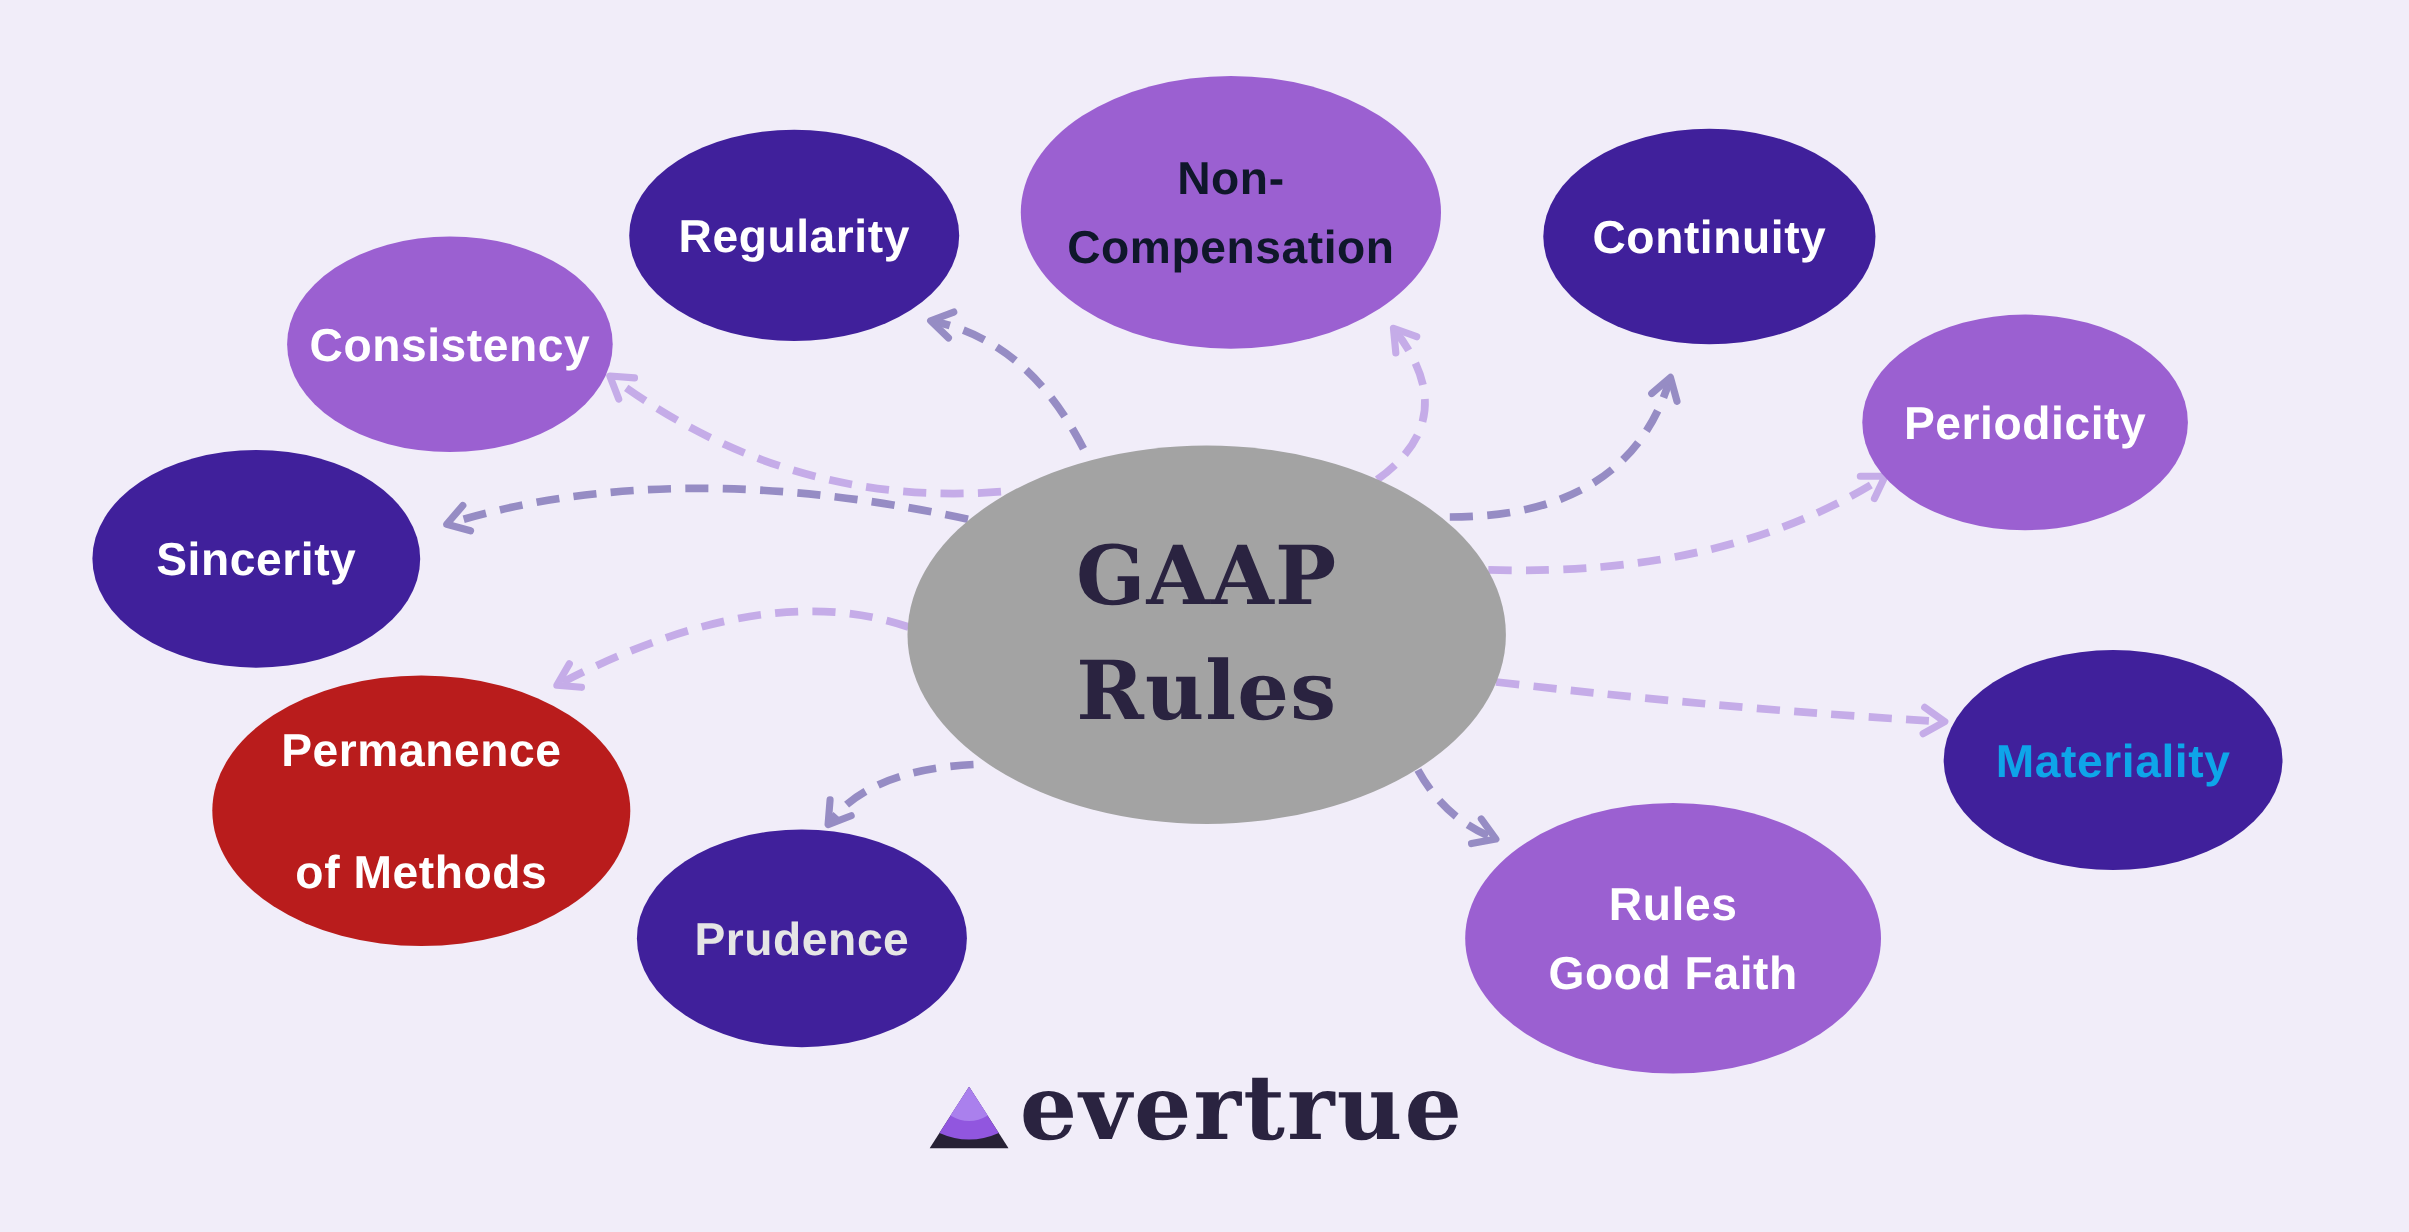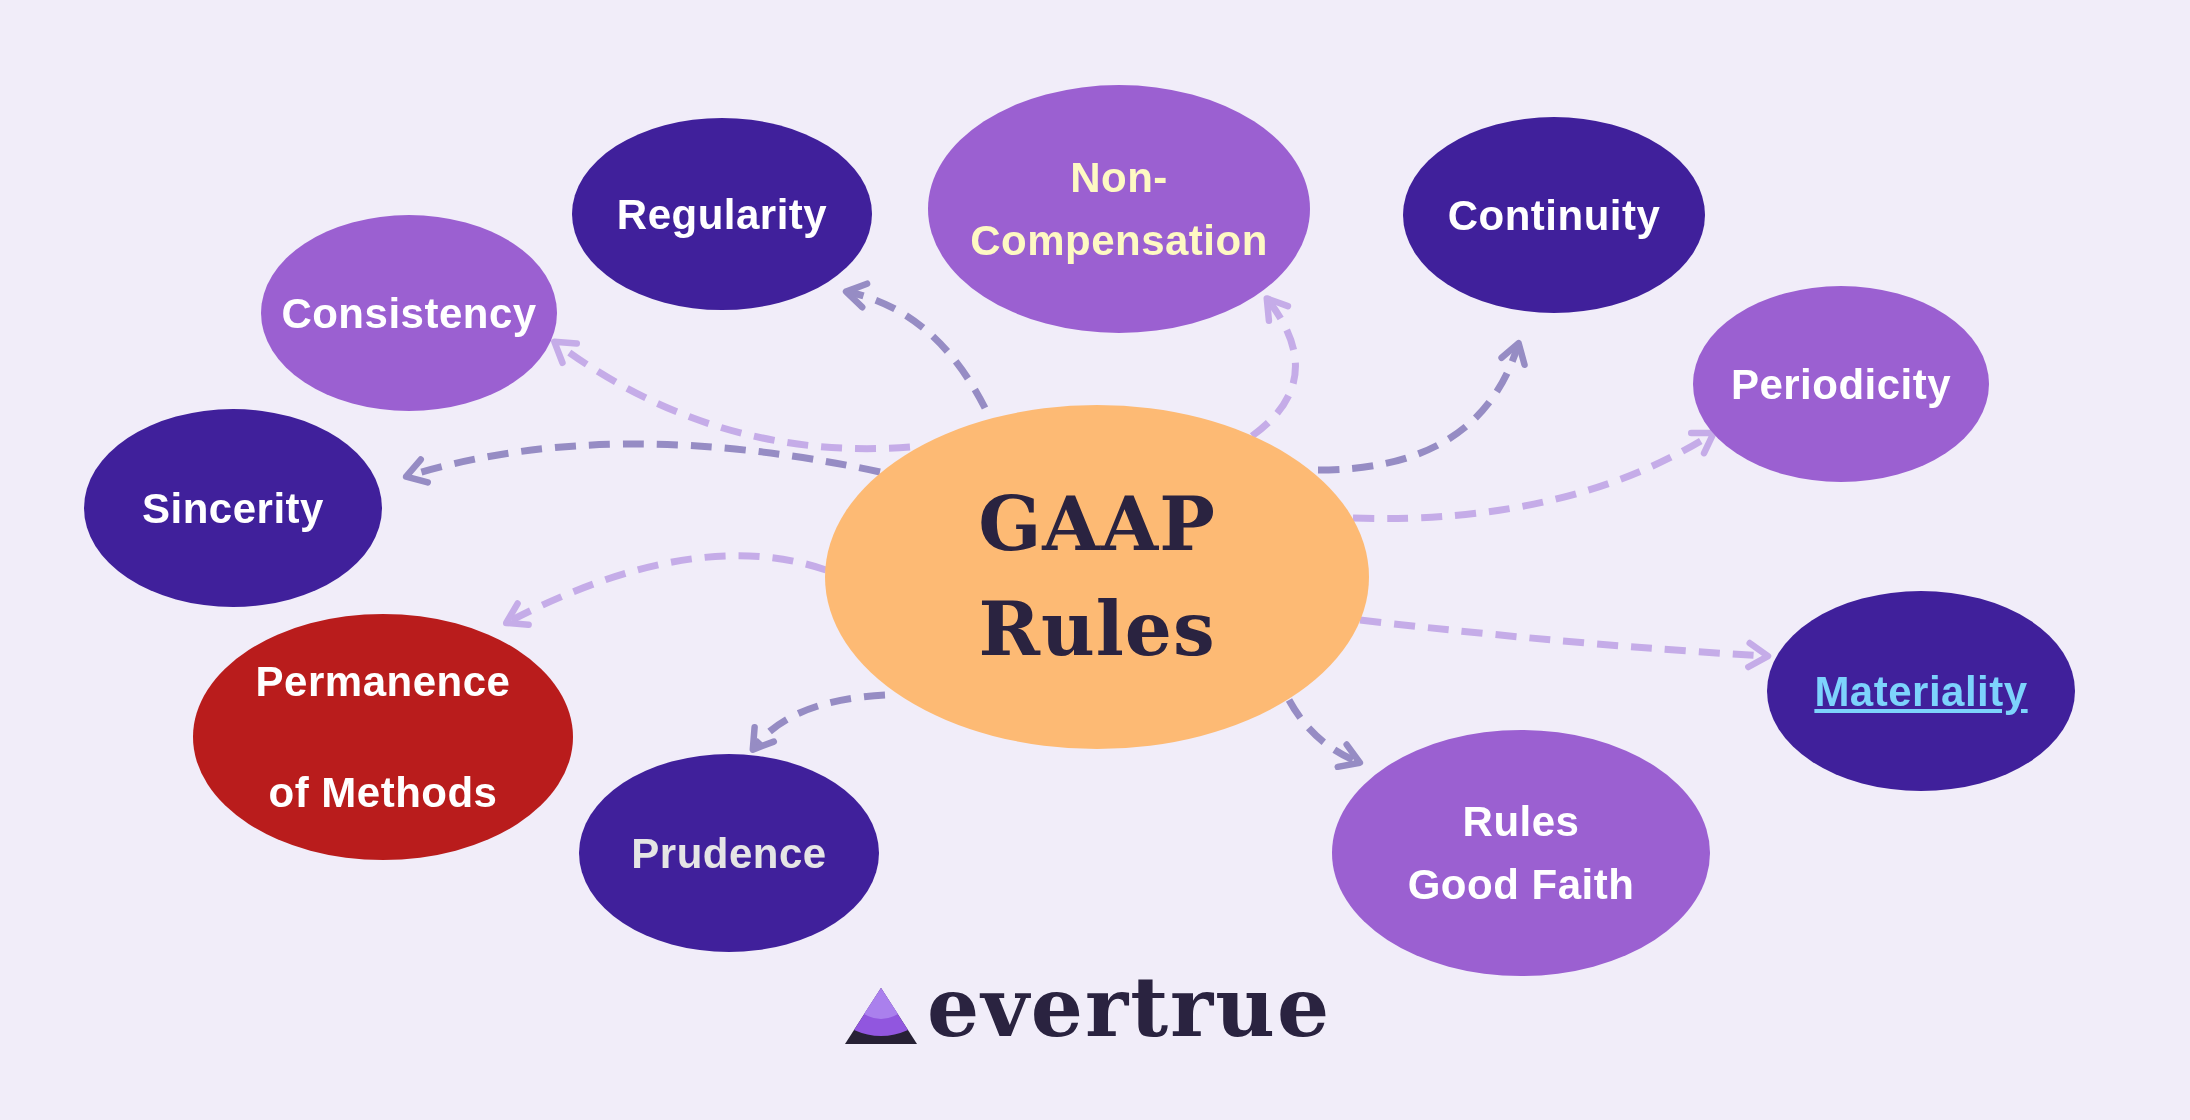--- a/index.html
+++ b/index.html
@@ -87,51 +87,51 @@
         <path d="M1353 518 Q1568 525 1712 434" fill="none" stroke="#C5ACE8" stroke-width="7" stroke-dasharray="21 13" marker-end="url(#head-light)"></path>
         <path d="M1360 620 Q1575 645 1766 656" fill="none" stroke="#C5ACE8" stroke-width="7" stroke-dasharray="21 13" marker-end="url(#head-light)"></path>
         <path d="M1289 700 Q1313 744 1358 762" fill="none" stroke="#968CC4" stroke-width="7" stroke-dasharray="21 13" marker-end="url(#head-dark)"></path>
         <path d="M885 695 Q790 700 754 748" fill="none" stroke="#968CC4" stroke-width="7" stroke-dasharray="21 13" marker-end="url(#head-dark)"></path>
         <path d="M880 472 Q610 414 408 476" fill="none" stroke="#968CC4" stroke-width="7" stroke-dasharray="21 13" marker-end="url(#head-dark)"></path>
         <path d="M826 570 Q695 525 508 622" fill="none" stroke="#C5ACE8" stroke-width="7" stroke-dasharray="21 13" marker-end="url(#head-light)"></path>
       </g>
   </svg>
 
   <div id="nodes-layer">
-      <div class="node tone-center" style="left: 825px; top: 405px; width: 544px; height: 344px; background: #fdba74; color: rgb(42, 35, 64);">
+      <div class="node tone-center" style="left: 825px; top: 405px; width: 544px; height: 344px; background: #a3a3a3; color: rgb(42, 35, 64);">
         <span class="line">GAAP</span>
         <span class="line">Rules</span>
       </div>
       <div class="node tone-dark" style="left: 572px; top: 118px; width: 300px; height: 192px; background: rgb(64, 32, 155); color: rgb(255, 255, 255);">
         <span class="line">Regularity</span>
       </div>
       <div class="node tone-medium" style="left: 261px; top: 215px; width: 296px; height: 196px; background: rgb(155, 96, 209); color: rgb(255, 255, 255); justify-content: center;">
         <span class="line">Consistency</span>
       </div>
       <div class="node tone-dark" style="left: 84px; top: 409px; width: 298px; height: 198px; background: rgb(64, 32, 155); color: rgb(255, 255, 255);">
         <span class="line">Sincerity</span>
       </div>
       <div class="node tone-medium" style="left: 193px; top: 614px; width: 380px; height: 246px; background: #b91c1c; color: rgb(255, 255, 255); gap: 48px;">
         <span class="line">Permanence</span>
         <span class="line">of Methods</span>
       </div>
       <div class="node tone-dark" style="left: 579px; top: 754px; width: 300px; height: 198px; background: rgb(64, 32, 155); color: #e5e5e5;">
         <span class="line">Prudence</span>
       </div>
-      <div class="node tone-medium" style="left: 928px; top: 85px; width: 382px; height: 248px; background: rgb(155, 96, 209); color: #fef9c3;">
+      <div class="node tone-medium" style="left: 928px; top: 69px; width: 382px; height: 248px; background: rgb(155, 96, 209); color: #0f172a;">
         <span class="line">Non-</span>
         <span class="line">Compensation</span>
       </div>
       <div class="node tone-dark" style="left: 1403px; top: 117px; width: 302px; height: 196px; background: rgb(64, 32, 155); color: rgb(255, 255, 255);">
         <span class="line">Continuity</span>
       </div>
       <div class="node tone-medium" style="left: 1693px; top: 286px; width: 296px; height: 196px; background: rgb(155, 96, 209); color: rgb(255, 255, 255);">
         <span class="line">Periodicity</span>
       </div>
-      <div class="node tone-dark" style="left: 1767px; top: 591px; width: 308px; height: 200px; background: rgb(64, 32, 155); color: #7dd3fc; text-decoration: underline;">
+      <div class="node tone-dark" style="left: 1767px; top: 591px; width: 308px; height: 200px; background: rgb(64, 32, 155); color: #0ea5e9;">
         <span class="line">Materiality</span>
       </div>
       <div class="node tone-medium" style="left: 1332px; top: 730px; width: 378px; height: 246px; background: rgb(155, 96, 209); color: rgb(255, 255, 255);">
         <span class="line">Rules</span>
         <span class="line">Good Faith</span>
       </div>
     </div>
 
   <div class="logo">
     <svg width="72" height="56" viewBox="0 0 72 56">

